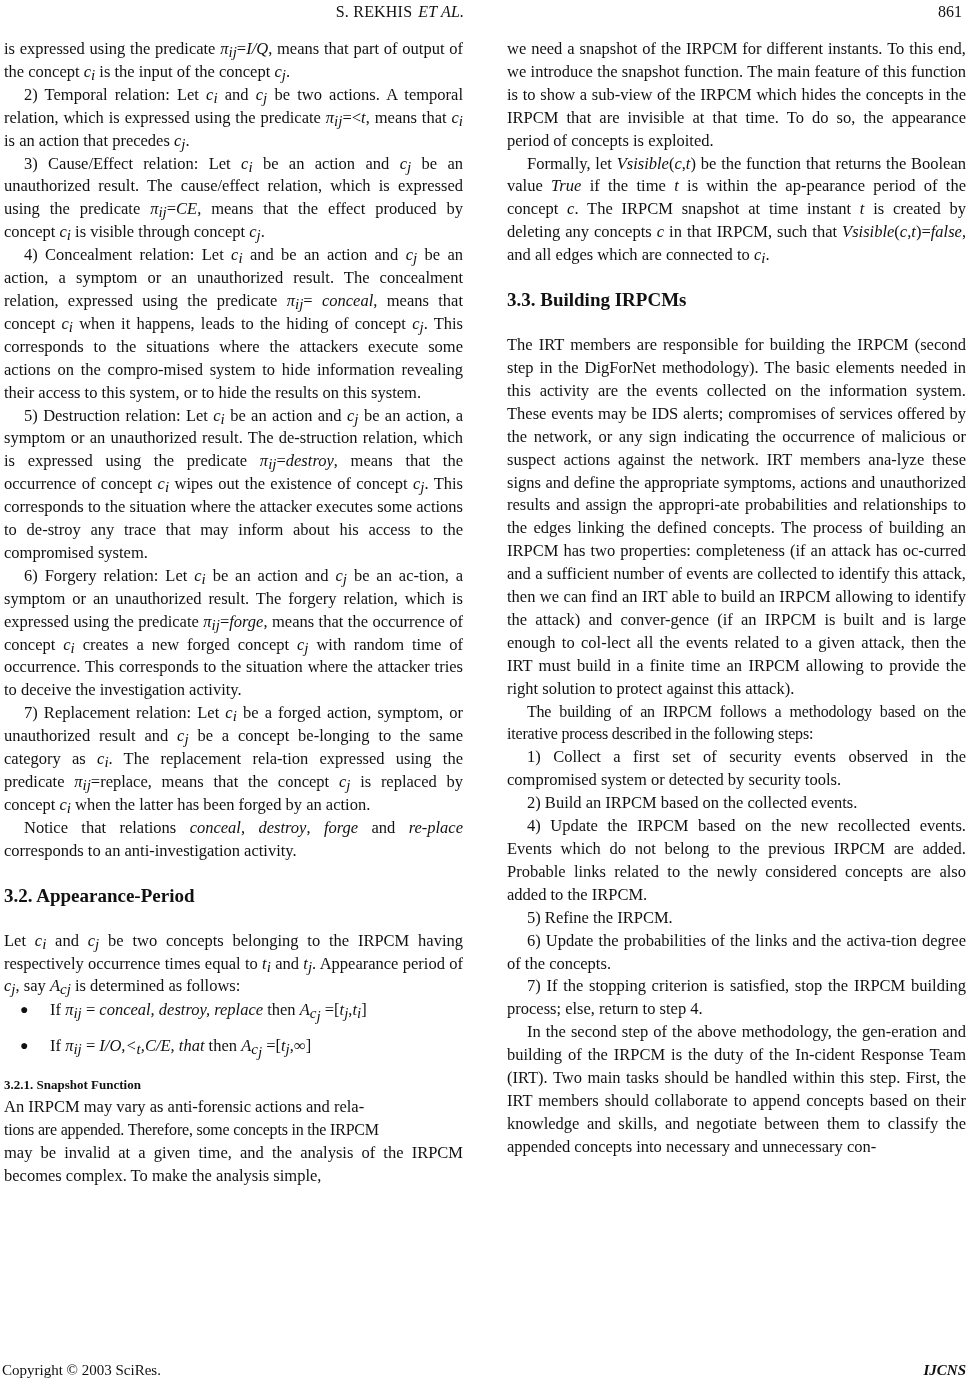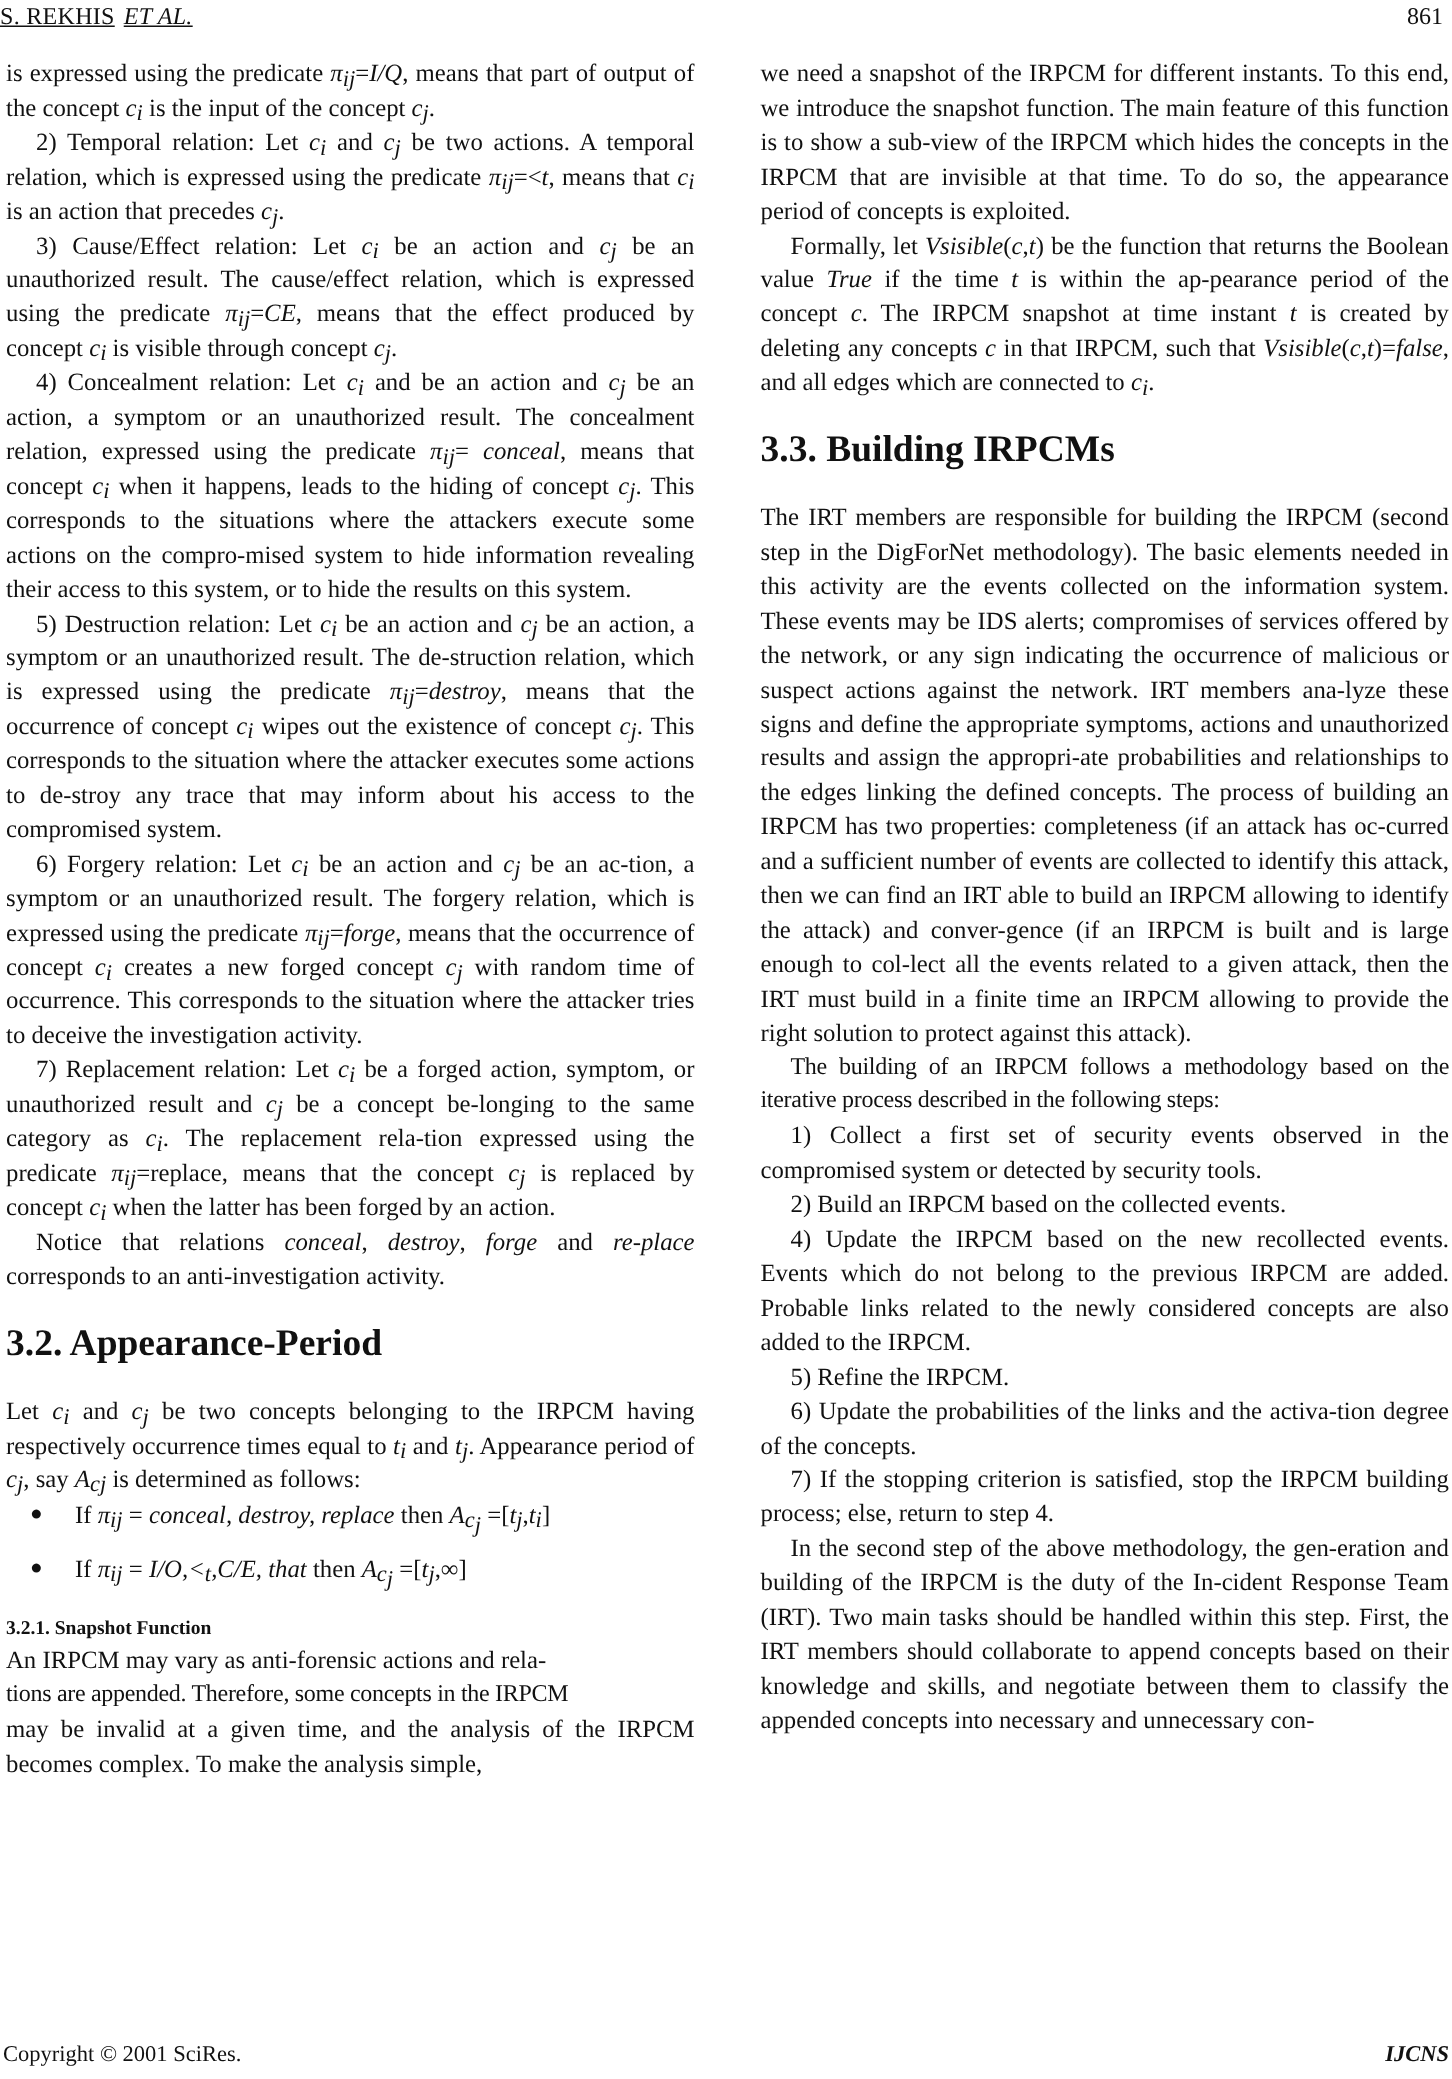--- a/index.html
+++ b/index.html
@@ -1,27 +1,27 @@
 <!DOCTYPE html>
 <html><head>
 <meta charset="utf-8">
 <style>
   html, body { margin: 0; padding: 0; background: #ffffff; }
   body { width: 968px; height: 1386px; position: relative; overflow: hidden;
          font-family: "Liberation Serif", "DejaVu Serif", serif; color: #111; }
   .header { position: absolute; top: 3px; left: 0; width: 968px; height: 22px; font-size: 16px; }
-  .header .title { position: absolute; left: 0; width: 800px; text-align: left; top: 0; letter-spacing: 0.2px; text-decoration: underline; }
+  .header .title { position: absolute; left: 0; width: 800px; text-align: center; top: 0; letter-spacing: 0.2px; }
   .header .title i { margin-left: 6px; }
   .header .pnum { position: absolute; right: 6px; top: 0; }
   .col { position: absolute; top: 38px; font-size: 16.5px; line-height: 22.9px; text-align: justify; }
   .col.left { left: 4px; width: 459px; }
   .col.right { left: 507px; width: 459px; }
   p { margin: 0; }
   p.ind { text-indent: 20px; }
-  .h2 { font-weight: bold; font-size: 25px; margin: 0; line-height: 24px; text-align: left; }
+  .h2 { font-weight: bold; font-size: 19px; margin: 0; line-height: 24px; text-align: left; }
   .h3 { font-weight: bold; font-size: 13px; margin: 0; line-height: 22px; }
   sub { font-size: 15px; vertical-align: -3px; line-height: 0; }
   .small { font-size: 16px; letter-spacing: -0.2px; }
   ul.formula { list-style: none; margin: 0; padding: 0; }
   ul.formula li { position: relative; padding-left: 46px; height: 36px; line-height: 24px; text-align: left; font-size: 16.5px; }
   ul.formula li .bullet { position: absolute; left: 16px; top: 0; font-size: 14px; }
   .footer { position: absolute; top: 1362px; left: 2px; width: 964px; font-size: 15px; }
   .footer .copy { position: absolute; left: 0; }
   .footer .journal { position: absolute; right: 0; font-weight: bold; font-style: italic; }
 </style>
@@ -82,15 +82,15 @@
   <p class="ind">1) Collect a first set of security events observed in the compromised system or detected by security tools.</p>
   <p class="ind">2) Build an IRPCM based on the collected events.</p>
   <p class="ind">4) Update the IRPCM based on the new recollected events. Events which do not belong to the previous IRPCM are added. Probable links related to the newly considered concepts are also added to the IRPCM.</p>
   <p class="ind">5) Refine the IRPCM.</p>
   <p class="ind">6) Update the probabilities of the links and the activa-tion degree of the concepts.</p>
   <p class="ind">7) If the stopping criterion is satisfied, stop the IRPCM building process; else, return to step 4.</p>
   <p class="ind">In the second step of the above methodology, the gen-eration and building of the IRPCM is the duty of the In-cident Response Team (IRT). Two main tasks should be handled within this step. First, the IRT members should collaborate to append concepts based on their knowledge and skills, and negotiate between them to classify the appended concepts into necessary and unnecessary con-</p>
 </div>
 
 <div class="footer">
-  <span class="copy">Copyright © 2001 SciRes.</span>
+  <span class="copy">Copyright © 2003 SciRes.</span>
   <span class="journal">IJCNS</span>
 </div>
 
 </body></html>

